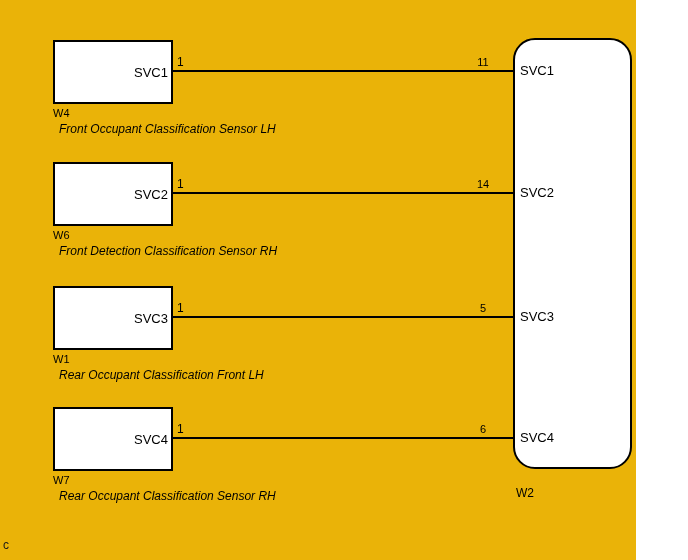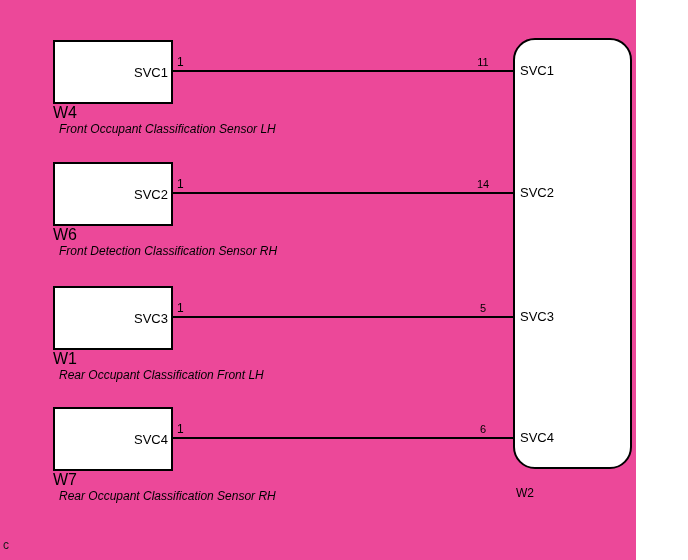--- a/index.html
+++ b/index.html
@@ -4,21 +4,21 @@
 <style>
   html, body {
     margin: 0;
     padding: 0;
     background: #ffffff;
   }
   .canvas {
     position: relative;
     width: 636px;
     height: 560px;
-    background: #ec4899;
+    background: #eab308;
     font-family: "Liberation Sans", sans-serif;
     color: #000000;
     overflow: hidden;
   }
 
   
   .sensor-box {
     position: absolute;
     left: 53px;
     top: calc(var(--wy) * 1px - 31px);
@@ -65,21 +65,21 @@
     left: 520px;
     top: calc(var(--wy) * 1px - 8px);
     font-size: 13px;
     line-height: 16px;
     white-space: nowrap;
   }
   .sensor-code {
     position: absolute;
     left: 53px;
     top: calc(var(--wy) * 1px + 35px);
-    font-size: 16px;
+    font-size: 11px;
     line-height: 14px;
   }
   .sensor-name {
     position: absolute;
     left: 59px;
     top: calc(var(--wy) * 1px + 51px);
     font-size: 12px;
     line-height: 14px;
     white-space: nowrap;
     font-style: italic;

